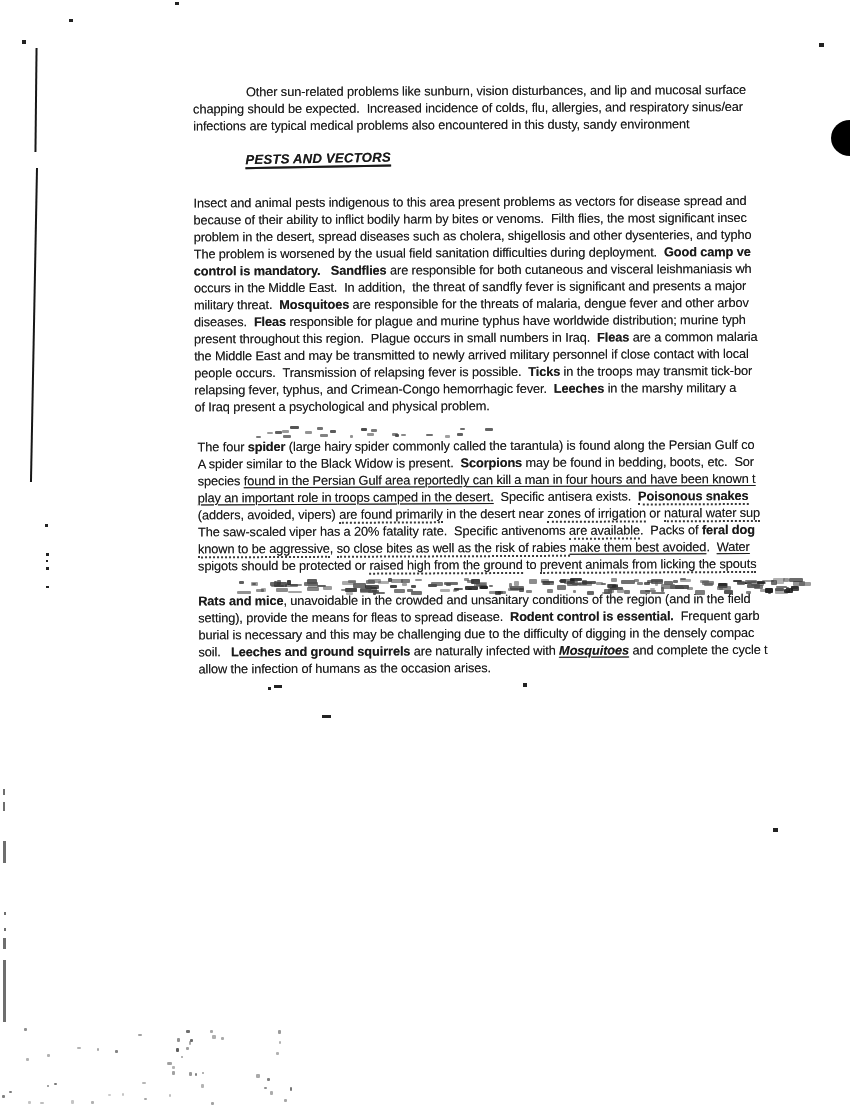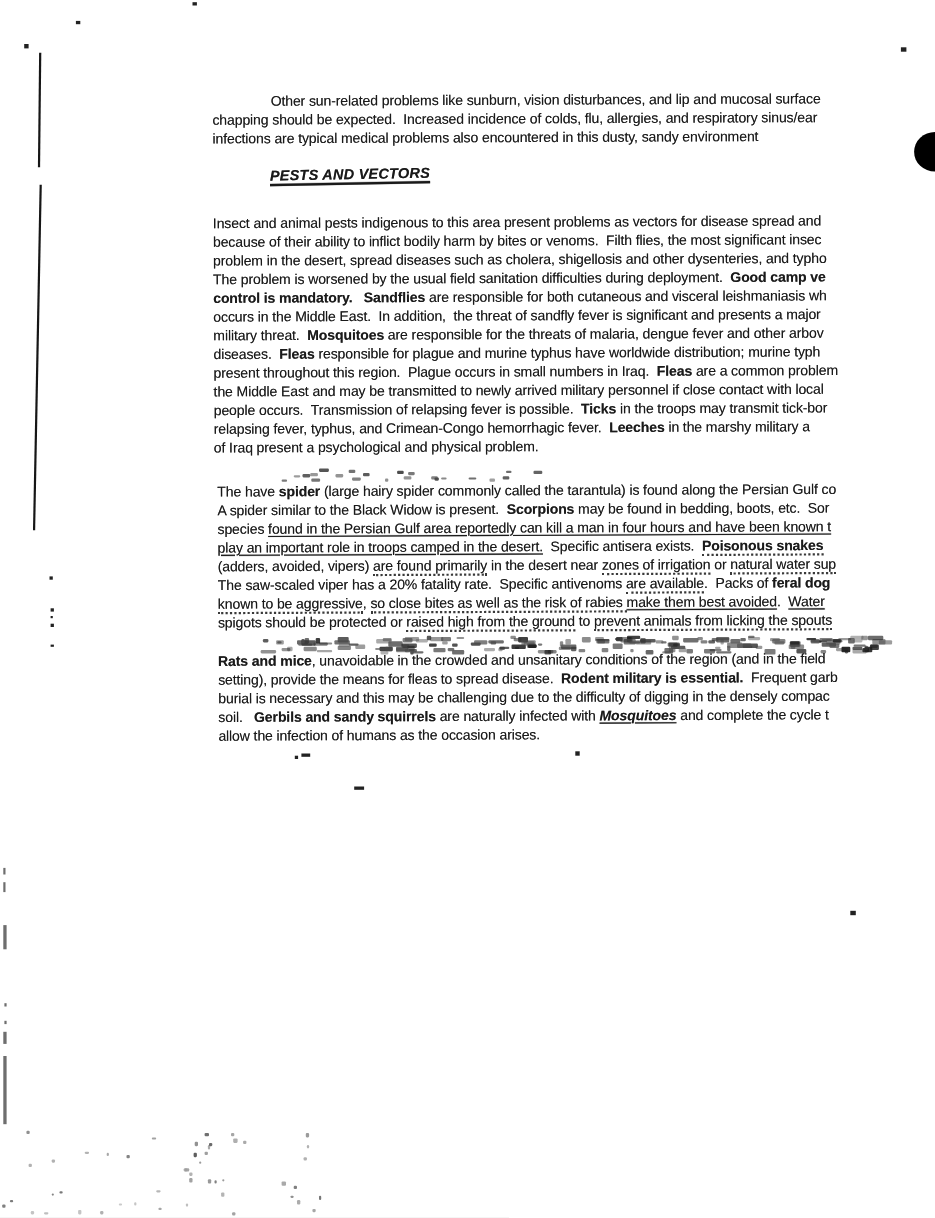--- a/index.html
+++ b/index.html
@@ -326,40 +326,40 @@
 
     <div class="para" style="left:193px;top:195px;">
         <div class="line"><span>Insect and animal pests indigenous to this area present problems as vectors for disease spread and</span></div>
         <div class="line"><span>because of their ability to inflict bodily harm by bites or venoms.  Filth flies, the most significant insec</span></div>
         <div class="line"><span>problem in the desert, spread diseases such as cholera, shigellosis and other dysenteries, and typho</span></div>
         <div class="line"><span>The problem is worsened by the usual field sanitation difficulties during deployment.  </span><span class="b">Good camp ve</span></div>
         <div class="line"><span class="b">control is mandatory.</span><span>   </span><span class="b">Sandflies</span><span> are responsible for both cutaneous and visceral leishmaniasis wh</span></div>
         <div class="line"><span>occurs in the Middle East.  In addition,  the threat of sandfly fever is significant and presents a major</span></div>
         <div class="line"><span>military threat.  </span><span class="b">Mosquitoes</span><span> are responsible for the threats of malaria, dengue fever and other arbov</span></div>
         <div class="line"><span>diseases.  </span><span class="b">Fleas</span><span> responsible for plague and murine typhus have worldwide distribution; murine typh</span></div>
-        <div class="line"><span>present throughout this region.  Plague occurs in small numbers in Iraq.  </span><span class="b">Fleas</span><span> are a common problem</span></div>
+        <div class="line"><span>present throughout this region.  Plague occurs in small numbers in Iraq.  </span><span class="b">Fleas</span><span> are a common malaria</span></div>
         <div class="line"><span>the Middle East and may be transmitted to newly arrived military personnel if close contact with local</span></div>
         <div class="line"><span>people occurs.  Transmission of relapsing fever is possible.  </span><span class="b">Ticks</span><span> in the troops may transmit tick-bor</span></div>
         <div class="line"><span>relapsing fever, typhus, and Crimean-Congo hemorrhagic fever.  </span><span class="b">Leeches</span><span> in the marshy military a</span></div>
         <div class="line"><span>of Iraq present a psychological and physical problem.</span></div>
       </div>
 
     <div class="para" style="left:196px;top:439px;">
-        <div class="line"><span>The have </span><span class="b">spider</span><span> (large hairy spider commonly called the tarantula) is found along the Persian Gulf co</span></div>
+        <div class="line"><span>The four </span><span class="b">spider</span><span> (large hairy spider commonly called the tarantula) is found along the Persian Gulf co</span></div>
         <div class="line"><span>A spider similar to the Black Widow is present.  </span><span class="b">Scorpions</span><span> may be found in bedding, boots, etc.  Sor</span></div>
         <div class="line"><span>species </span><span class="u">found in the Persian Gulf area reportedly can kill a man in four hours and have been known t</span></div>
         <div class="line"><span class="u">play an important role in troops camped in the desert.</span><span>  Specific antisera exists.  </span><span class="b d">Poisonous snakes</span></div>
         <div class="line"><span>(adders, avoided, vipers) </span><span class="d">are found primarily</span><span> in the desert near </span><span class="d">zones of irrigation</span><span> or </span><span class="d">natural water sup</span></div>
         <div class="line"><span>The saw-scaled viper has a 20% fatality rate.  Specific antivenoms </span><span class="d">are available</span><span>.  Packs of </span><span class="b">feral dog</span></div>
         <div class="line"><span class="d">known to be aggressive</span><span>, </span><span class="d">so close bites as well as the risk of rabies </span><span class="u">make them best avoided</span><span>.  </span><span class="u">Water</span></div>
         <div class="line"><span>spigots should be protected or </span><span class="d">raised high from the ground</span><span> to </span><span class="d">prevent animals from licking the spouts</span></div>
       </div>
 
     <div class="para" style="left:196px;top:593px;">
         <div class="line"><span class="b">Rats and mice</span><span>, unavoidable in the crowded and unsanitary conditions of the region (and in the field</span></div>
-        <div class="line"><span>setting), provide the means for fleas to spread disease.  </span><span class="b">Rodent military is essential.</span><span>  Frequent garb</span></div>
+        <div class="line"><span>setting), provide the means for fleas to spread disease.  </span><span class="b">Rodent control is essential.</span><span>  Frequent garb</span></div>
         <div class="line"><span>burial is necessary and this may be challenging due to the difficulty of digging in the densely compac</span></div>
-        <div class="line"><span>soil.   </span><span class="b">Gerbils and sandy squirrels</span><span> are naturally infected with </span><span class="b i u">Mosquitoes</span><span> and complete the cycle t</span></div>
+        <div class="line"><span>soil.   </span><span class="b">Leeches and ground squirrels</span><span> are naturally infected with </span><span class="b i u">Mosquitoes</span><span> and complete the cycle t</span></div>
         <div class="line"><span>allow the infection of humans as the occasion arises.</span></div>
       </div>
   </div>
 
 </div>
 
 </body></html>

